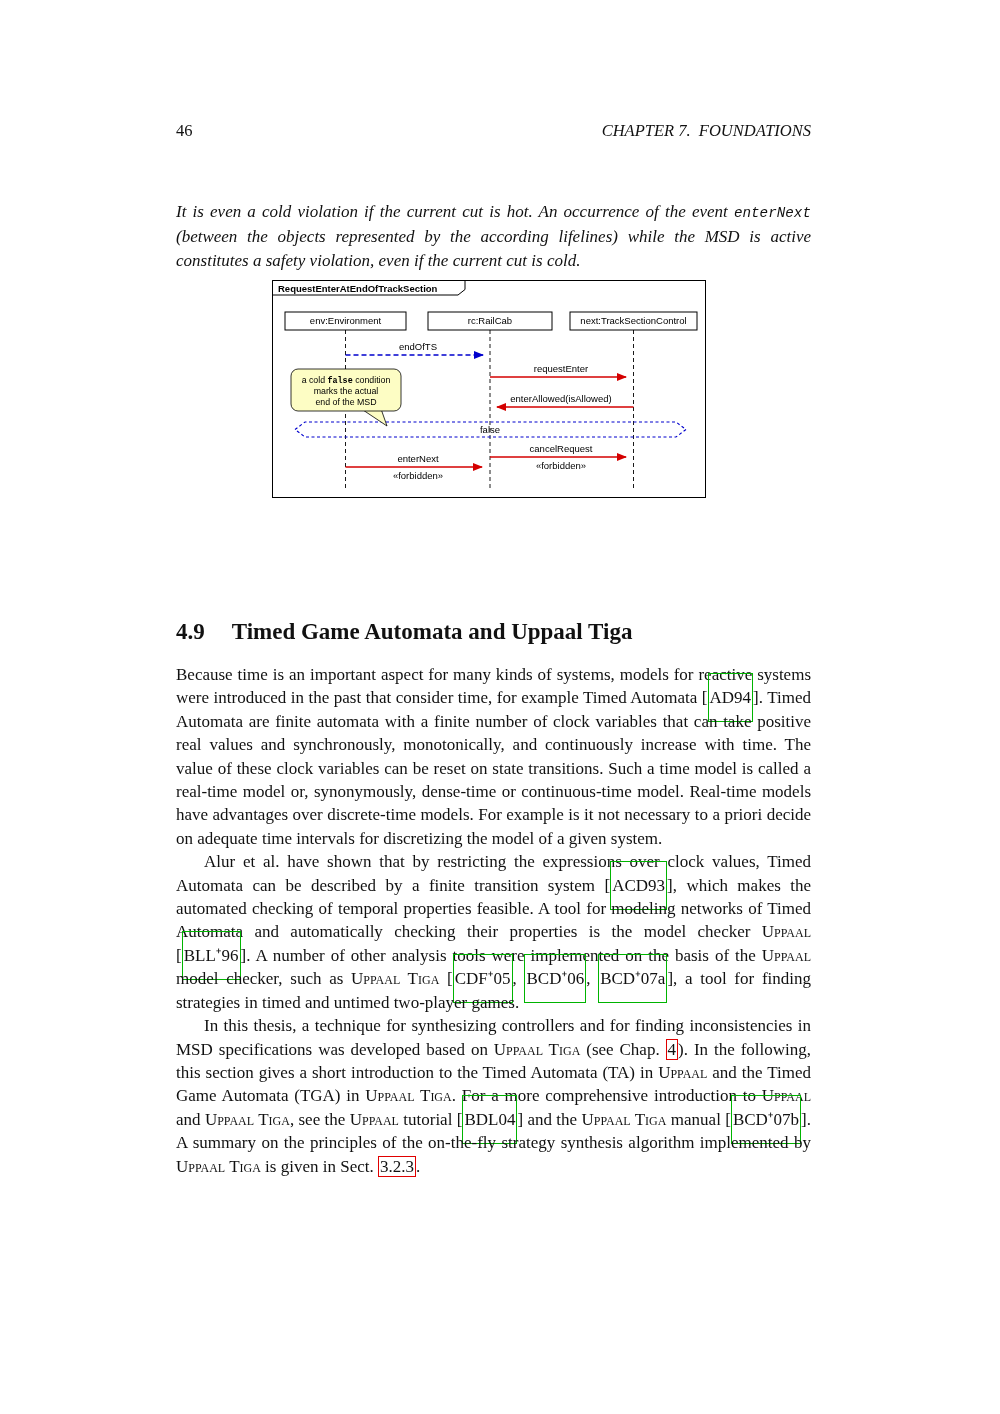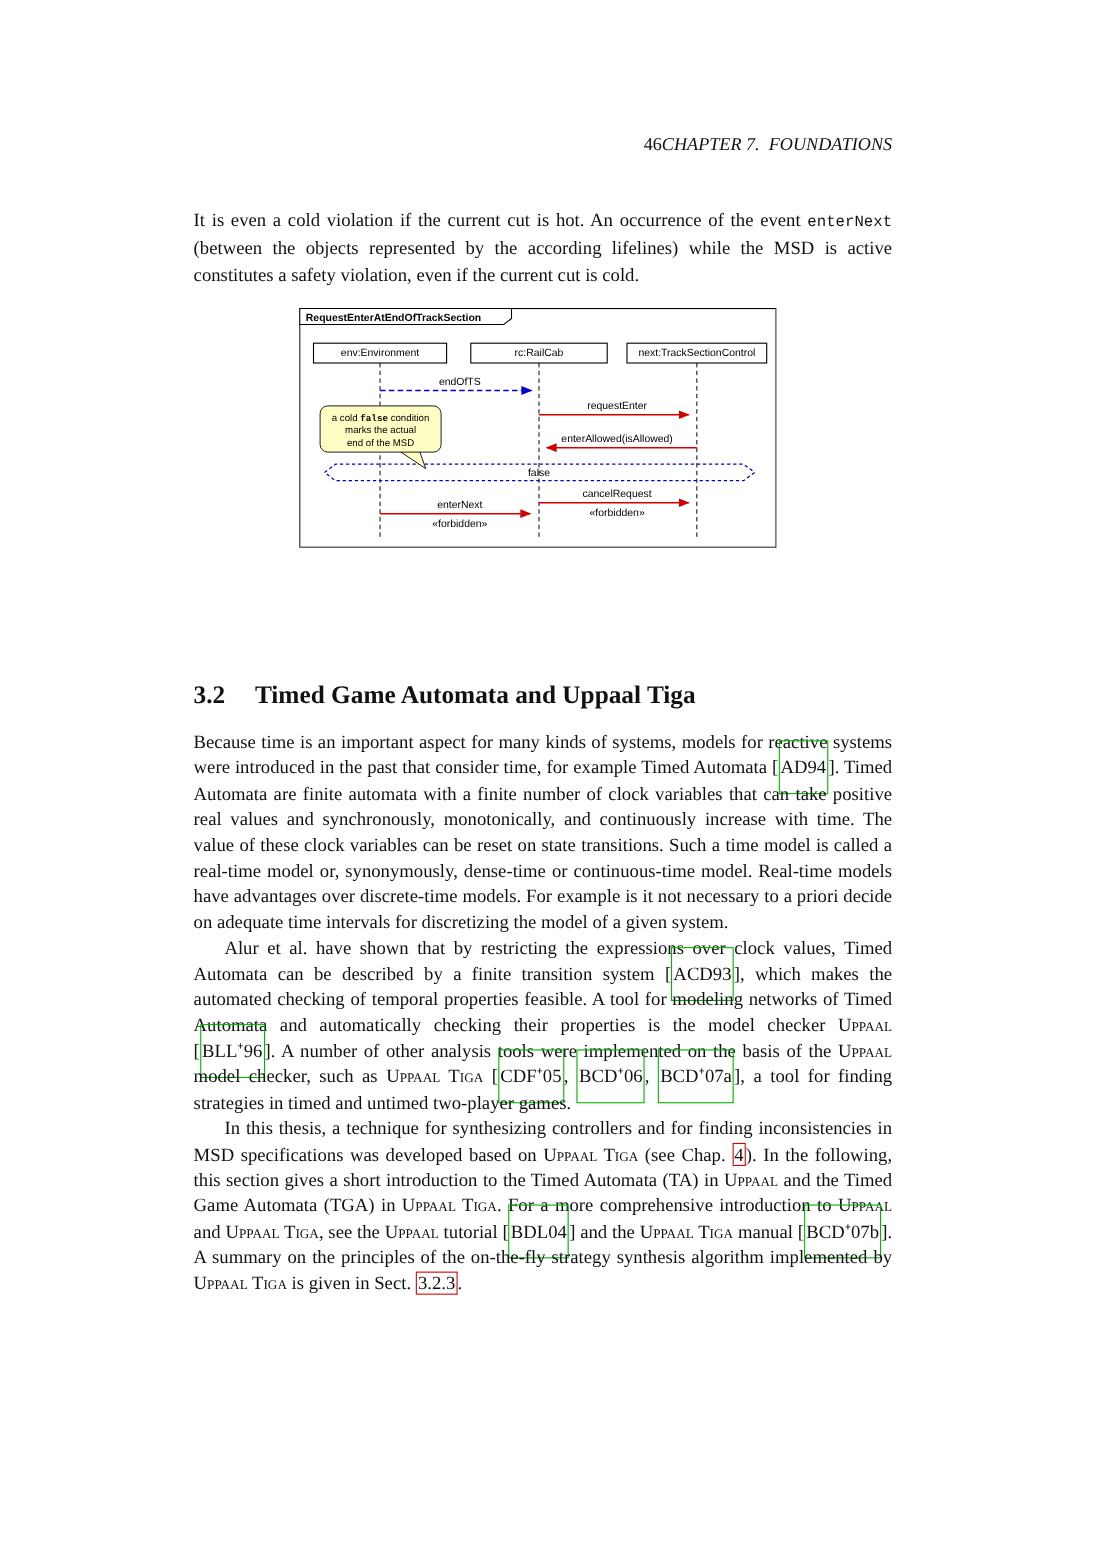--- a/index.html
+++ b/index.html
@@ -8,32 +8,32 @@
     width: 1000px;
     height: 1414px;
     background: #ffffff;
     font-family: "Liberation Serif", serif;
     color: #111111;
     overflow: hidden;
   }
   .running-head {
     position: absolute;
     top: 121px; left: 176px; width: 635px;
-    display: flex; justify-content: flex-end;
+    display: flex; justify-content: space-between;
     font-size: 16.5px;
   }
   .rh-chapter { font-style: italic; white-space: pre; }
   .body-text {
     font-size: 17px;
     line-height: 23.4px;
     text-align: justify;
     margin: 0;
     hyphens: auto;
   }
-  .para1 { position: absolute; top: 188px; left: 176px; width: 635px; }
+  .para1 { position: absolute; top: 200px; left: 176px; width: 635px; font-style: italic; }
   .caption { position: absolute; top: 509px; left: 176px; width: 635px; }
   .section-heading {
     position: absolute; top: 619px; left: 176px; width: 640px;
     font-size: 23px; font-weight: bold; margin: 0;
     font-family: "Liberation Serif", serif;
   }
   .sec-num { margin-right: 27px; }
   .body-block { position: absolute; top: 663px; left: 176px; width: 635px; }
   .indent { text-indent: 28px; }
 
@@ -123,21 +123,21 @@
       <polygon class="note-tail" points="85,126 108,126 115,146"></polygon>
       <rect class="note" x="19" y="89" width="110" height="42" rx="7"></rect>
       <text class="d-note" x="74" y="103" text-anchor="middle"><tspan>a cold&nbsp;</tspan><tspan class="d-kw">false</tspan><tspan>&nbsp;condition</tspan></text>
       <text class="d-note" x="74" y="114" text-anchor="middle">marks the actual</text>
       <text class="d-note" x="74" y="125" text-anchor="middle">end of the MSD</text>
     </svg>
   </div>
 
 
   <h2 class="section-heading">
-    <span class="sec-num">3.2</span><span>Timed Game Automata and Uppaal Tiga</span>
+    <span class="sec-num">4.9</span><span>Timed Game Automata and Uppaal Tiga</span>
   </h2>
 
   <div class="body-block">
     <p class="body-text"><span>Because time is an important aspect for many kinds of systems, models for reactive systems were introduced in the past that consider time, for example </span><span class="seg-it">Timed Automata</span><span> [</span><span class="seg-cite">AD94</span><span>]. Timed Automata are finite automata with a finite number of </span><span class="seg-it">clock variables</span><span> that can take positive real values and synchronously, monotonically, and continuously increase with time. The value of these clock variables can be reset on state transitions. Such a time model is called a </span><span class="seg-it">real-time</span><span> model or, synonymously, </span><span class="seg-it">dense-time</span><span> or </span><span class="seg-it">continuous-time</span><span> model. Real-time models have advantages over discrete-time models. For example is it not necessary to a priori decide on adequate time intervals for discretizing the model of a given system.</span></p>
     <p class="body-text indent"><span>Alur et al. have shown that by restricting the expressions over clock values, Timed Automata can be described by a finite transition system [</span><span class="seg-cite">ACD93</span><span>], which makes the automated checking of temporal properties feasible. A tool for modeling networks of Timed Automata and automatically checking their properties is the model checker </span><span class="seg-sc">Uppaal</span><span> [</span><span class="seg-cite">BLL⁺96</span><span>]. A number of other analysis tools were implemented on the basis of the </span><span class="seg-sc">Uppaal</span><span> model checker, such as </span><span class="seg-sc">Uppaal Tiga</span><span> [</span><span class="seg-cite">CDF⁺05</span><span>, </span><span class="seg-cite">BCD⁺06</span><span>, </span><span class="seg-cite">BCD⁺07a</span><span>], a tool for finding strategies in timed and untimed two-player games.</span></p>
     <p class="body-text indent"><span>In this thesis, a technique for synthesizing controllers and for finding inconsistencies in MSD specifications was developed based on </span><span class="seg-sc">Uppaal Tiga</span><span> (see Chap. </span><span class="seg-ref">4</span><span>). In the following, this section gives a short introduction to the Timed Automata (TA) in </span><span class="seg-sc">Uppaal</span><span> and the Timed Game Automata (TGA) in </span><span class="seg-sc">Uppaal Tiga</span><span>. For a more comprehensive introduction to </span><span class="seg-sc">Uppaal</span><span> and </span><span class="seg-sc">Uppaal Tiga</span><span>, see the </span><span class="seg-sc">Uppaal</span><span> tutorial [</span><span class="seg-cite">BDL04</span><span>] and the </span><span class="seg-sc">Uppaal Tiga</span><span> manual [</span><span class="seg-cite">BCD⁺07b</span><span>]. A summary on the principles of the on-the-fly strategy synthesis algorithm implemented by </span><span class="seg-sc">Uppaal Tiga</span><span> is given in Sect. </span><span class="seg-ref">3.2.3</span><span>.</span></p>
   </div>
 
 </div>
 

